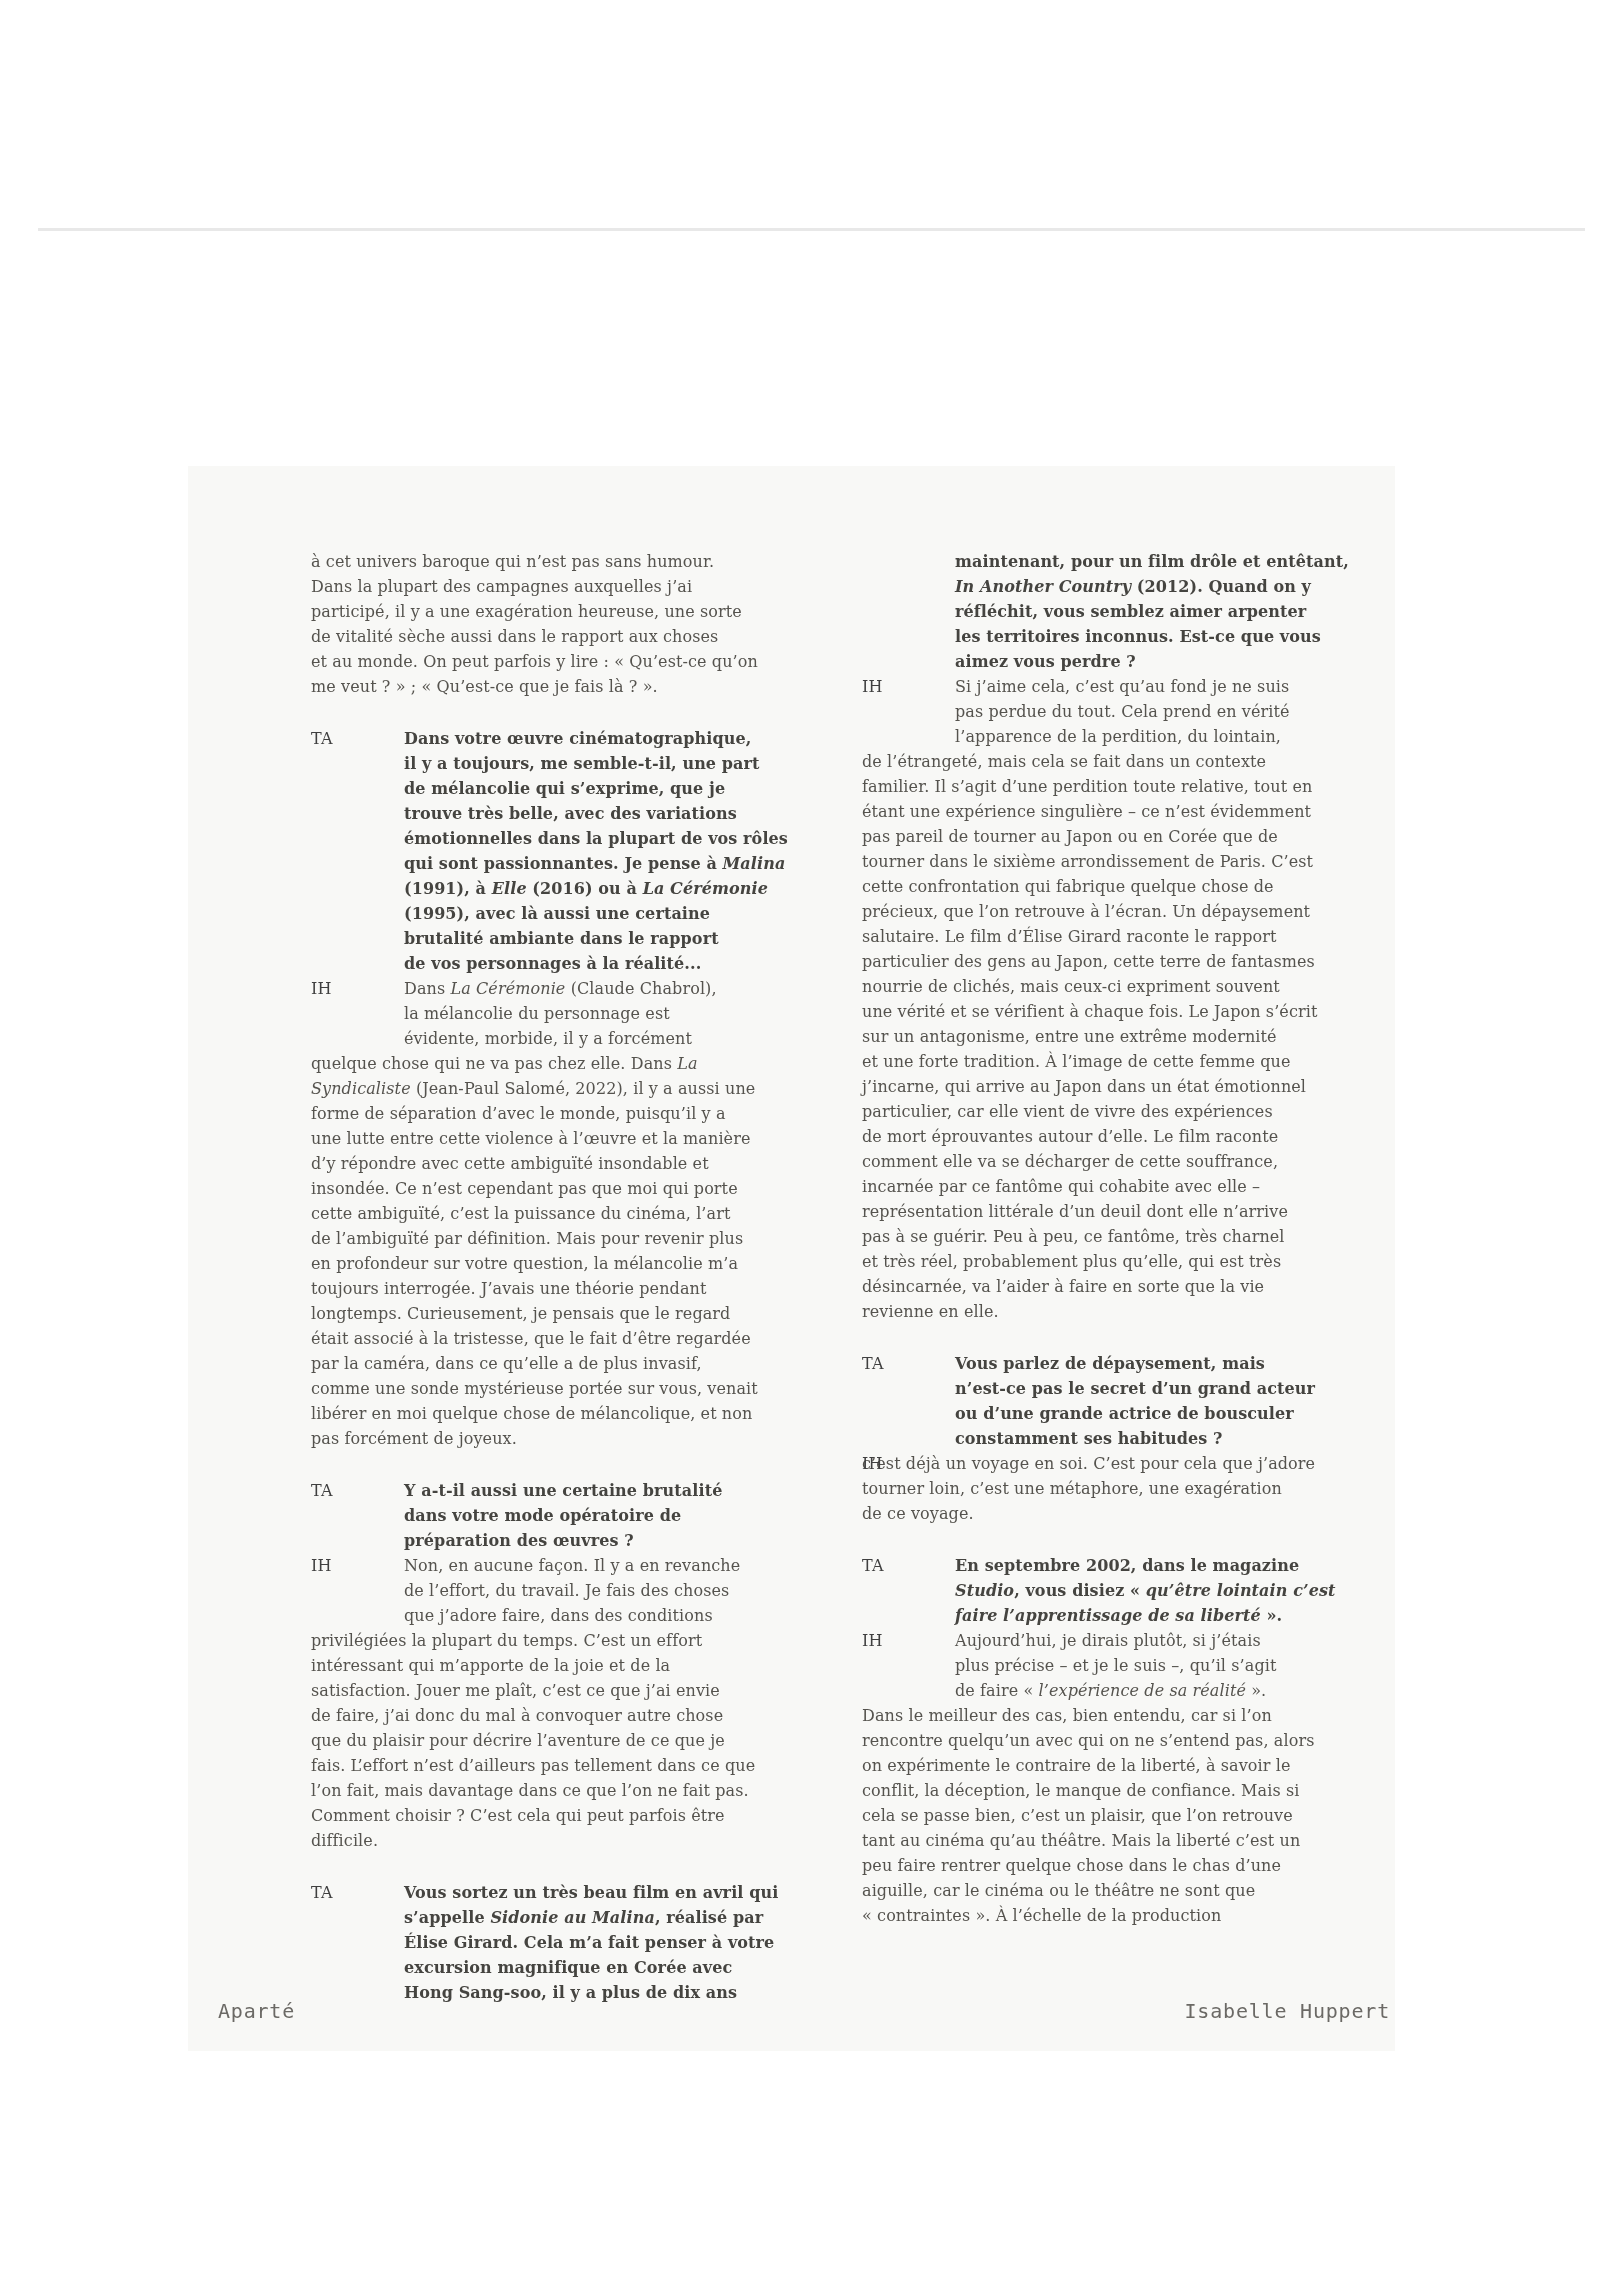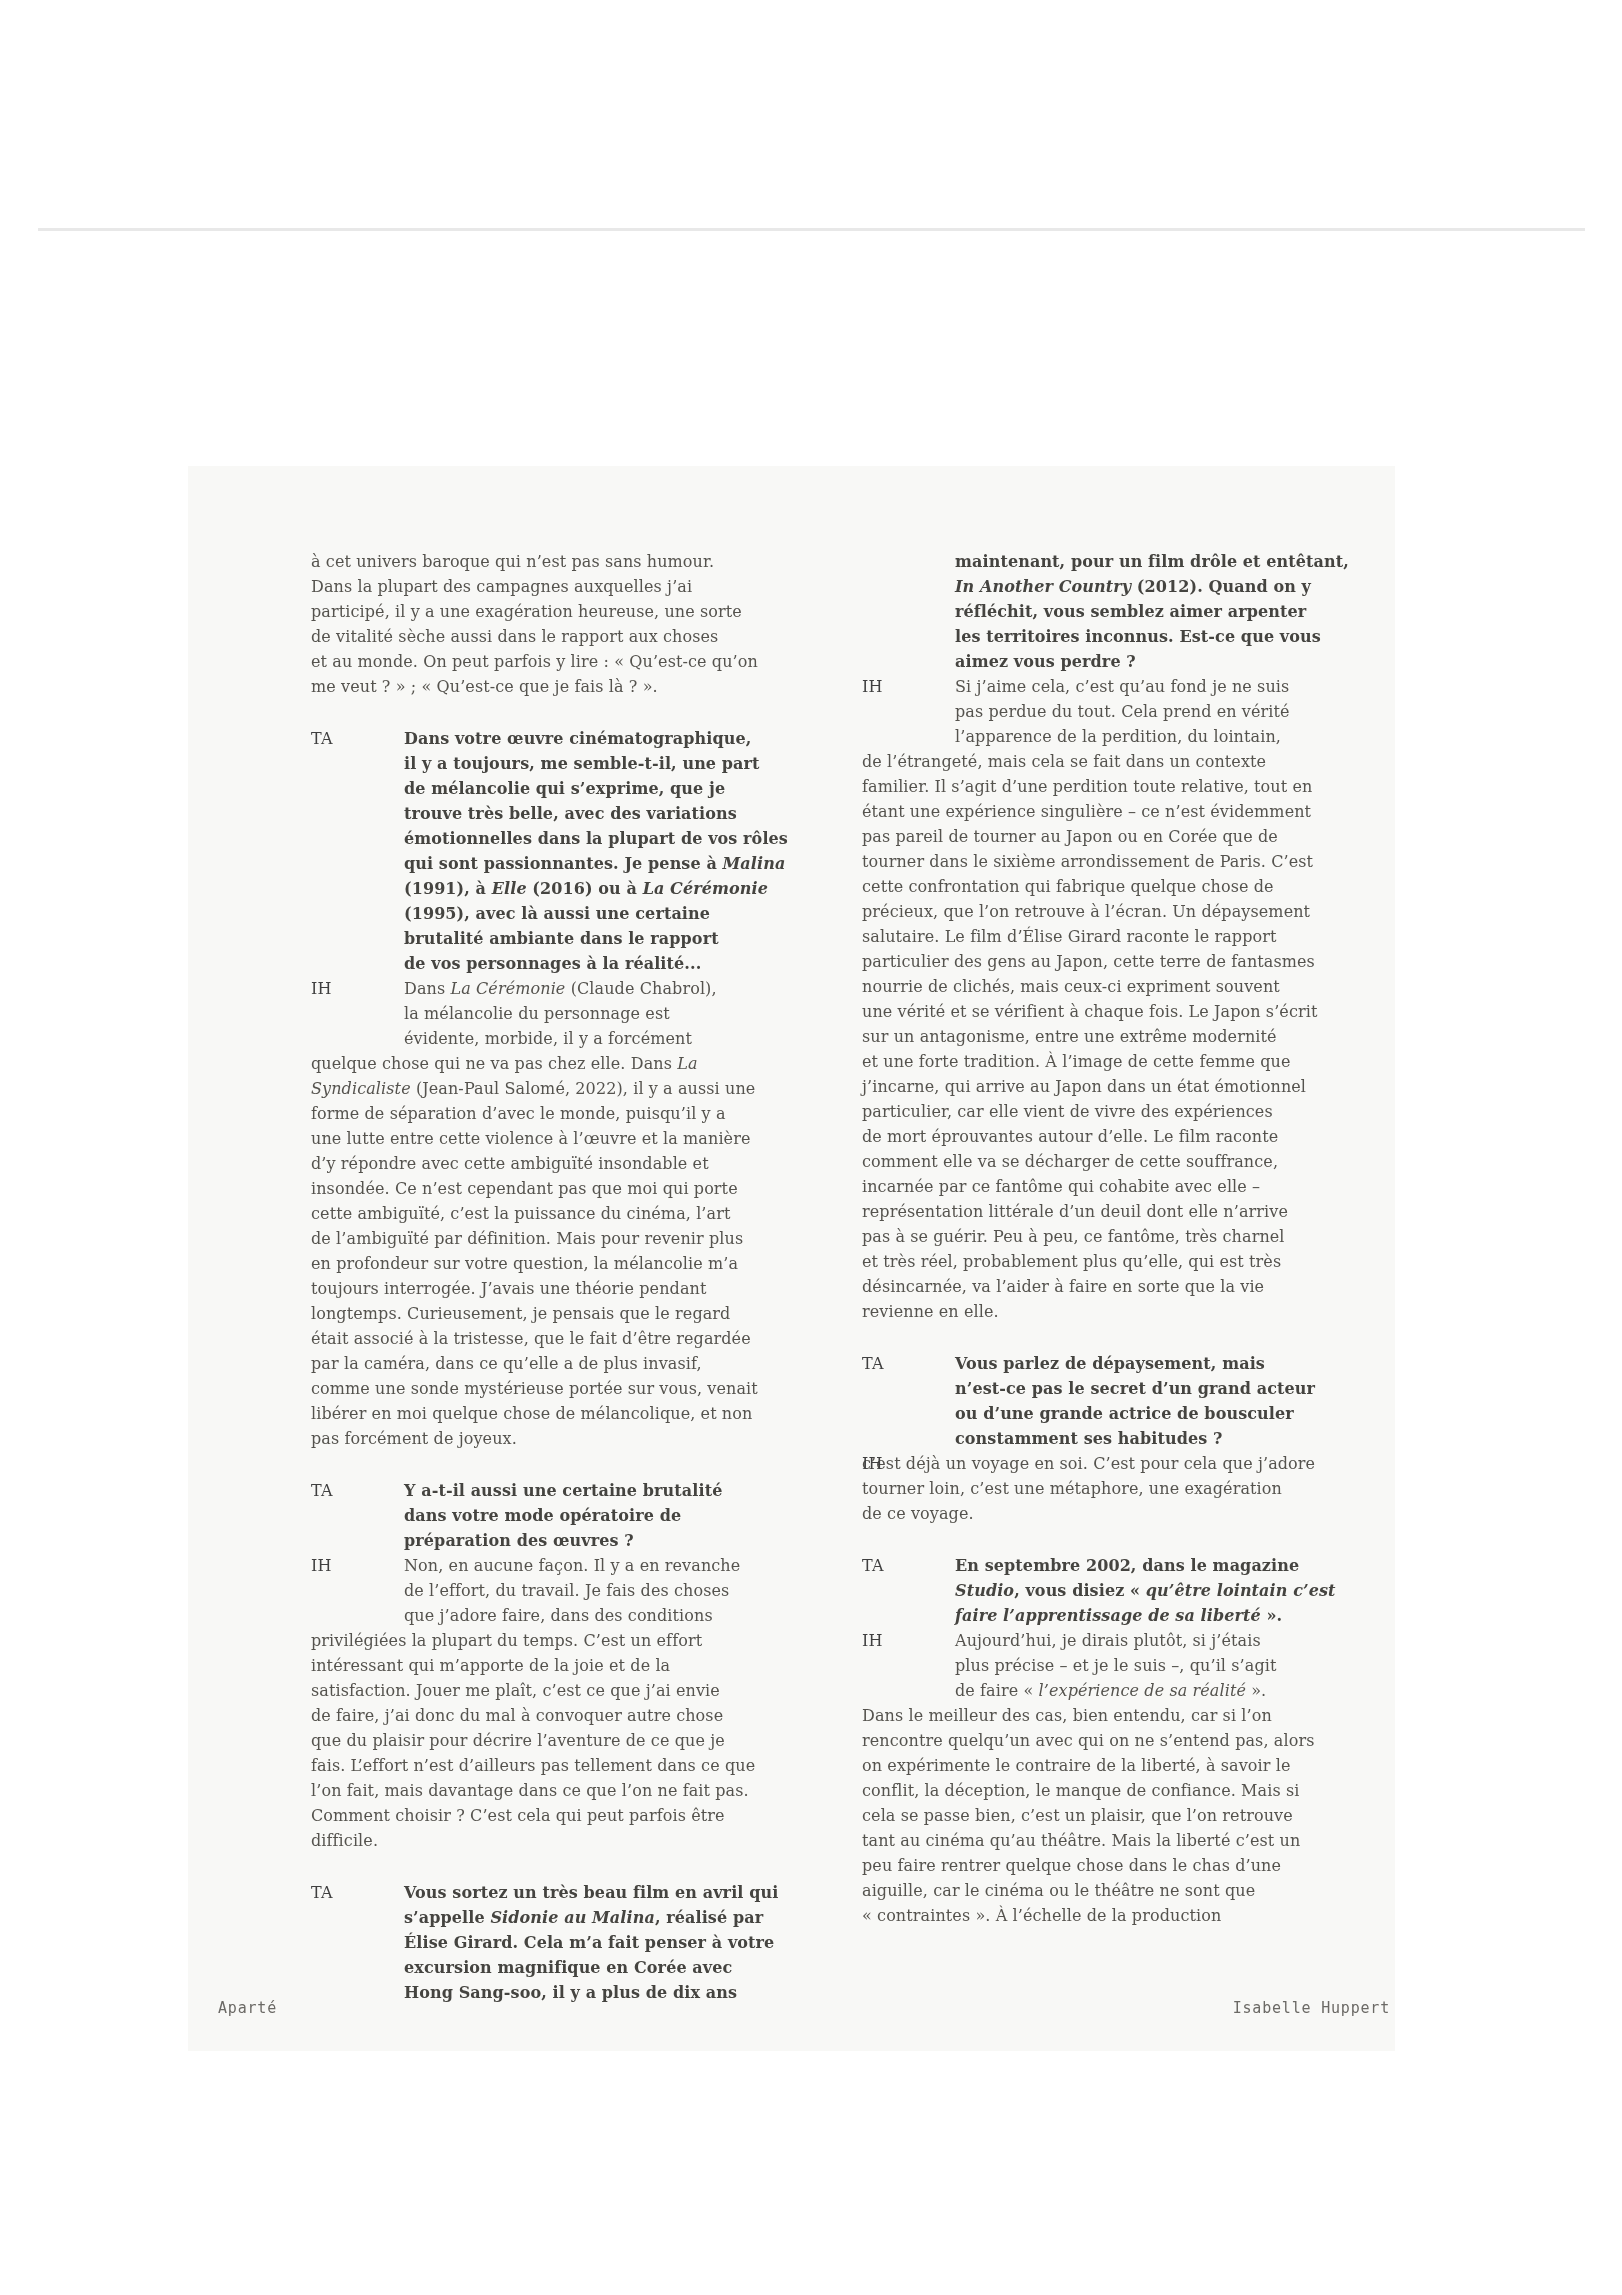--- a/index.html
+++ b/index.html
@@ -41,21 +41,21 @@
     color: #404040;
     font-weight: normal;
   }
   .indent { margin-left: 93px; }
   .full { margin-left: 0; }
   .q .indent, .q .full { font-weight: bold; color: #454440; }
   .footer {
     position: absolute;
     top: 1533px;
     font-family: "DejaVu Sans Mono", monospace;
-    font-size: 15px;
+    font-size: 20px;
     color: #6b6965;
     letter-spacing: 0.8px;
     white-space: nowrap;
   }
   .footer-left  { left: 30px; }
   .footer-right { right: 5px; }
 </style>
 </head>
 <body>
 

